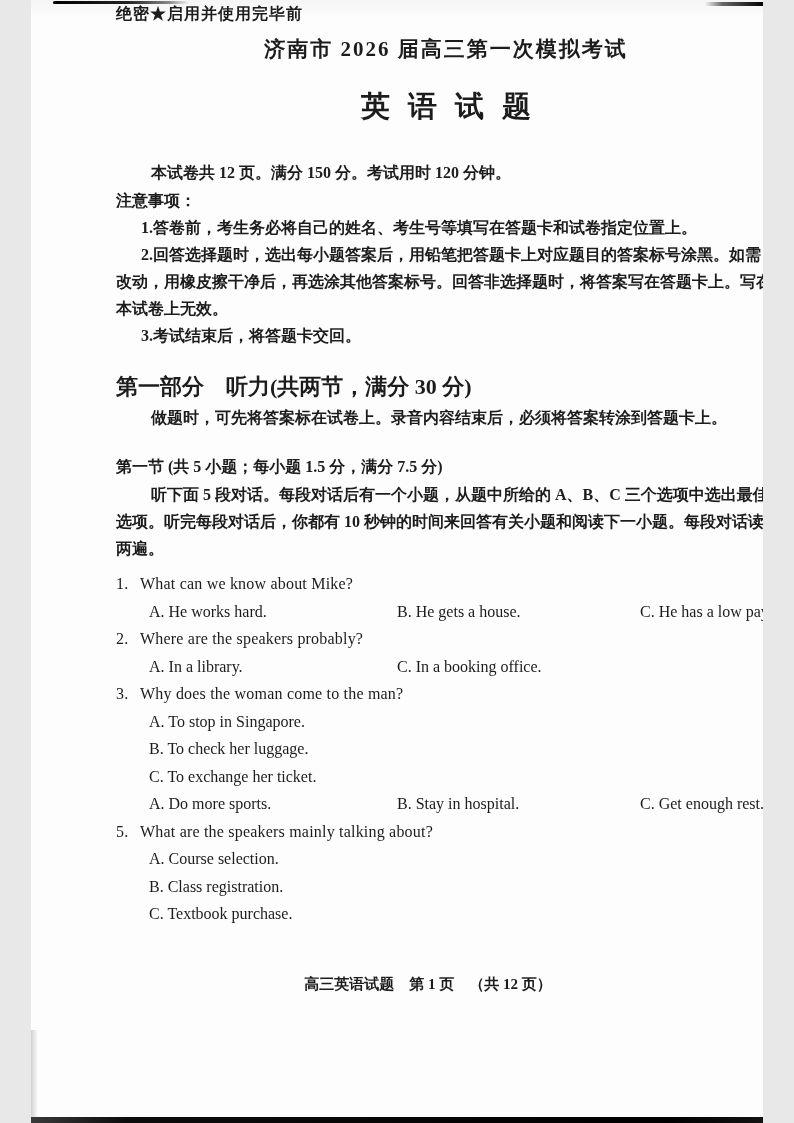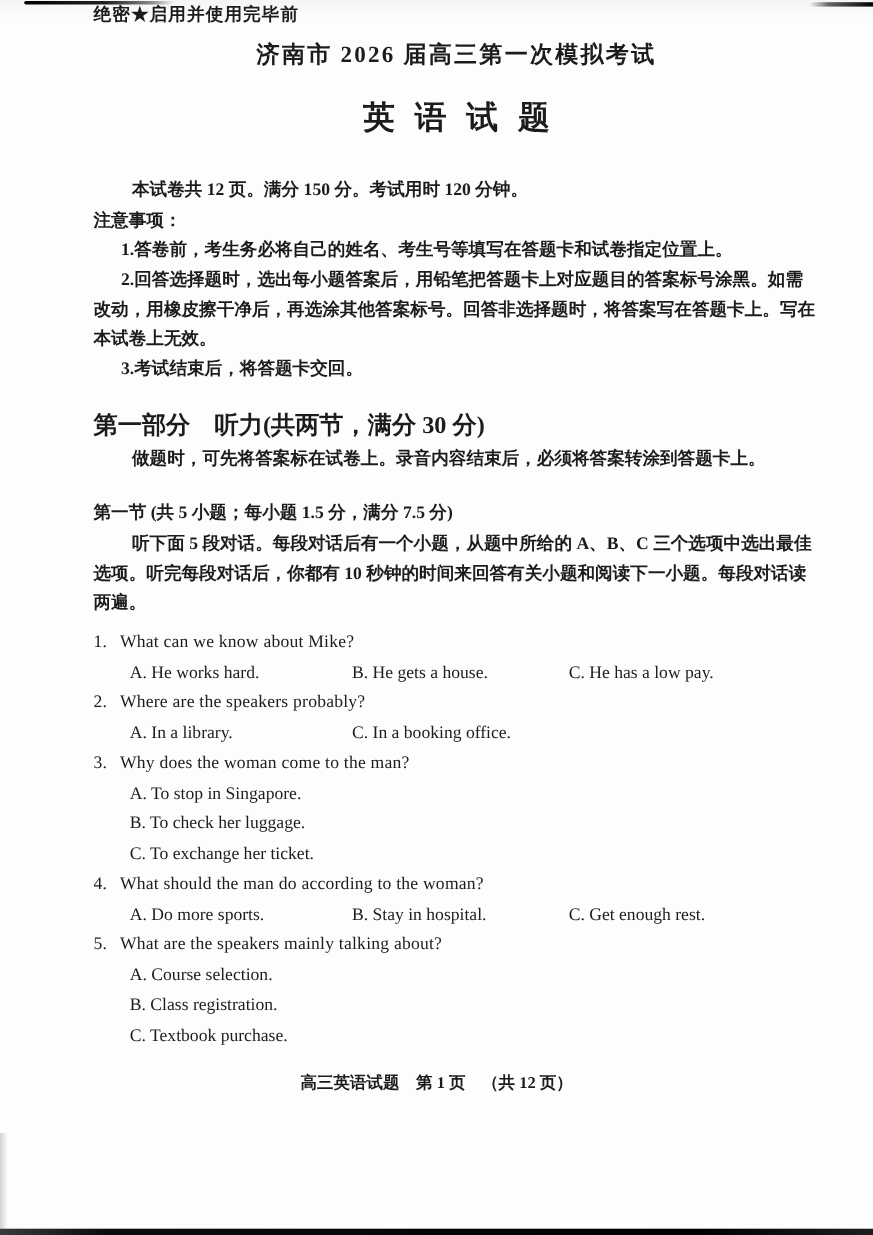--- a/index.html
+++ b/index.html
@@ -2,21 +2,21 @@
 <html><head>
 <meta charset="utf-8">
 <style>
   html, body {
     margin: 0;
     padding: 0;
     background: #e8e8e8;
   }
   .page {
     position: relative;
-    width: 794px;
+    width: 732px;
     height: 1123px;
     margin: 0 auto;
     background:
       linear-gradient(180deg, #f5f5f5 0px, #fdfdfd 18px, #fdfdfd 100%),
       #fdfdfd;
     overflow: hidden;
     font-family: "Liberation Serif", "DejaVu Serif", serif;
     color: #1c1c1c;
   }
   
@@ -103,20 +103,21 @@
     font-weight: normal;
     line-height: 27.5px;
     letter-spacing: 0.2px;
   }
   .q-text .q-num { display: inline-block; min-width: 24px; }
   .options-row {
     display: flex;
     margin-left: 33px;
     line-height: 27.5px;
     font-size: 16px;
+    gap: 46px;
   }
   .options-row .opt-a { flex: 0 0 202px; }
   .options-row .opt-b { flex: 0 0 197px; }
   .options-row .opt-c { flex: 1 1 auto; }
   .options-stack {
     margin-left: 33px;
     line-height: 27.5px;
     font-size: 16px;
   }
   .options-stack .opt { display: block; }
@@ -182,21 +183,20 @@
       <div class="question">
         <p class="q-text"><span class="q-num">3.</span><span>Why does the woman come to the man?</span></p>
         <div class="options-stack">
           <span class="opt">A. To stop in Singapore.</span>
           <span class="opt">B. To check her luggage.</span>
           <span class="opt">C. To exchange her ticket.</span>
         </div>
       </div>
 
       <div class="question">
-        <p class="q-text"><span class="q-num">4.</span><span>What should the man do according to the woman?</span></p>
         <div class="options-row">
           <span class="opt opt-a">A. Do more sports.</span>
           <span class="opt opt-b">B. Stay in hospital.</span>
           <span class="opt opt-c">C. Get enough rest.</span>
         </div>
       </div>
 
       <div class="question">
         <p class="q-text"><span class="q-num">5.</span><span>What are the speakers mainly talking about?</span></p>
         <div class="options-stack">

